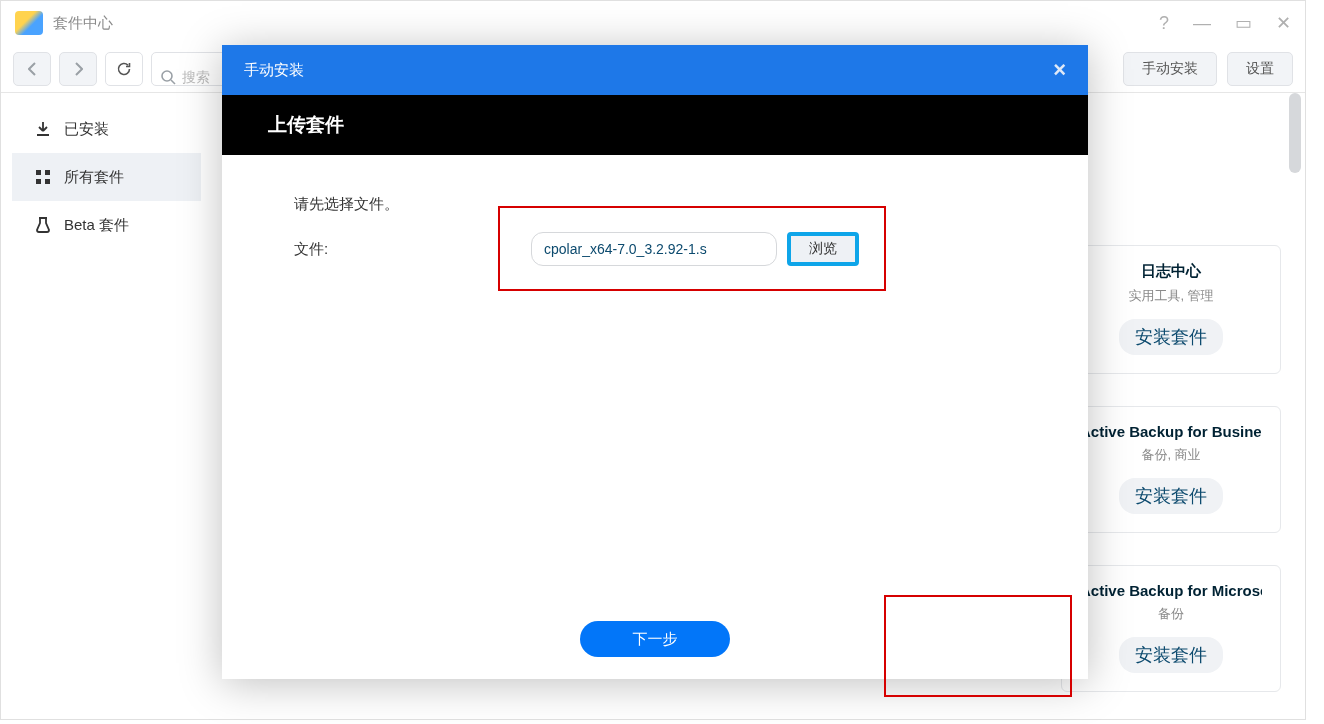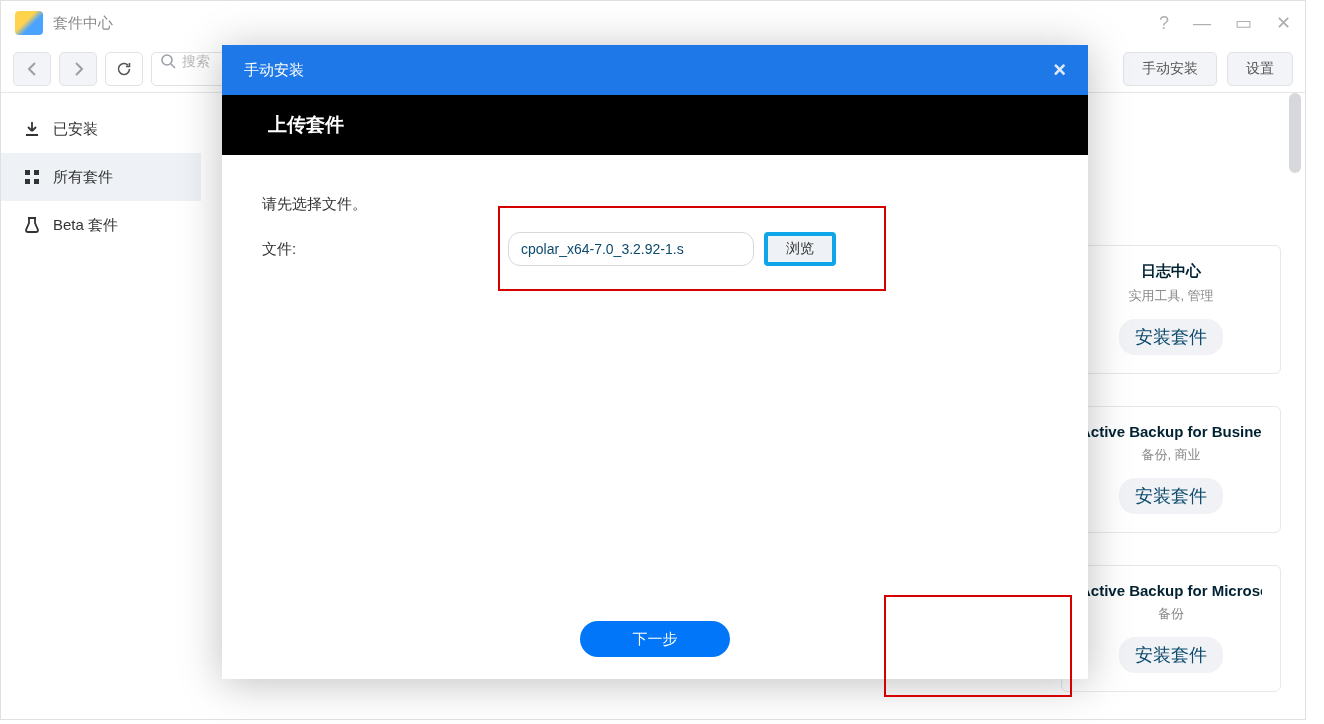--- a/index.html
+++ b/index.html
@@ -8,50 +8,50 @@
 .window { width: 1306px; height: 720px; background: #fff; position: relative; border: 1px solid #e0e0e0; }
 
 .titlebar { height: 44px; display: flex; align-items: center; padding: 0 14px; color: #8a8a8a; font-size: 15px; }
 .titlebar-icon { width: 28px; height: 24px; background: linear-gradient(135deg, #ffd34e 40%, #4aa3ff 60%); border-radius: 4px; margin-right: 10px; }
 .titlebar-spacer { flex: 1; }
 .win-ctrl { color: #b0b0b0; margin-left: 24px; font-size: 18px; cursor: default; }
 
 .toolbar { height: 48px; display: flex; align-items: center; padding: 0 12px; border-bottom: 1px solid #e6e6e6; gap: 8px; }
 .nav-btn { width: 38px; height: 34px; background: #f2f4f7; border: 1px solid #e0e2e6; border-radius: 5px; display: flex; align-items: center; justify-content: center; color: #9aa0a6; cursor: pointer; font-size: 16px; }
 .refresh-btn { width: 38px; height: 34px; background: #fff; border: 1px solid #e0e2e6; border-radius: 5px; display: flex; align-items: center; justify-content: center; color: #555; cursor: pointer; }
-.search-wrap { flex: 0 0 auto; width: 86px; height: 34px; border: 1px solid #e0e2e6; border-radius: 5px; display: flex; align-items: flex-start; padding: 0 8px; color: #9aa0a6; overflow: hidden; }
+.search-wrap { flex: 0 0 auto; width: 86px; height: 34px; border: 1px solid #e0e2e6; border-radius: 5px; display: flex; align-items: flex-end; padding: 0 8px; color: #9aa0a6; overflow: hidden; }
 .search-wrap svg { flex-shrink: 0; }
 .search-input { border: none; outline: none; font-size: 14px; color: #333; flex: 1; background: transparent; width: 40px; }
 .search-input::placeholder { color: #bbb; }
 .toolbar-right { margin-left: auto; display: flex; gap: 10px; }
 .tool-btn { height: 34px; padding: 0 18px; background: #f2f4f7; border: 1px solid #e0e2e6; border-radius: 5px; color: #555; cursor: pointer; display: flex; align-items: center; font-size: 14px; }
 
 .body-row { display: flex; height: calc(100% - 92px); }
-.sidebar { width: 200px; padding-top: 12px; }
+.sidebar { width: 200px; padding-top: 12px; padding-left: 11px; }
 .side-item { height: 48px; display: flex; align-items: center; padding: 0 22px; color: #333; font-size: 15px; cursor: pointer; gap: 12px; }
 .side-item.active { background: #eef1f5; font-weight: 400; }
 .side-item svg { width: 18px; height: 18px; color: #333; }
 
 .content { flex: 1; padding: 30px 20px; overflow: hidden; position: relative; }
 .card-grid { position: absolute; right: 24px; top: 120px; width: 220px; }
 .pkg-card { border: 1px solid #e6e8eb; border-radius: 6px; padding: 16px 18px 18px; margin-bottom: 16px; text-align: center; margin-top: 32px; }
 .pkg-title { font-size: 15px; font-weight: 600; color: #023; margin-bottom: 6px; overflow: hidden; white-space: nowrap; }
 .pkg-tags { font-size: 13px; color: #8a8a8a; margin-bottom: 14px; }
 .pkg-install { display: inline-block; padding: 6px 16px; background: #f0f2f5; border-radius: 16px; font-size: 18px; color: #0c4a6e; cursor: pointer; }
 .scroll-indicator { position: absolute; right: 4px; top: 0; width: 12px; height: 100%; }
 .scroll-thumb { position: absolute; right: 0; top: 0; width: 12px; height: 80px; background: #d6d8db; border-radius: 6px; }
 
 .modal-backdrop { position: absolute; left: 0; top: 0; width: 100%; height: 100%; }
 .modal { position: absolute; left: 222px; top: 45px; width: 866px; height: 634px; background: #fff; box-shadow: 0 4px 40px rgba(0,0,0,0.25); display: flex; flex-direction: column; }
 .modal-header { height: 50px; background: #1e78e8; color: #fff; display: flex; align-items: center; padding: 0 22px; font-size: 15px; }
 .modal-header-close { margin-left: auto; color: #dfe9f7; font-size: 22px; cursor: pointer; font-weight: bold; }
 .modal-subheader { height: 60px; background: #000000; color: #fff; display: flex; align-items: center; padding: 0 46px; font-size: 19px; font-weight: 600; }
-.modal-body { flex: 1; padding: 40px 40px; }
+.modal-body { flex: 1; padding: 40px 72px; }
 .prompt { font-size: 15px; color: #333; margin-bottom: 18px; }
-.file-row { display: flex; align-items: center; gap: 16px; }
+.file-row { display: flex; align-items: center; gap: 7px; }
 .file-label { width: 230px; font-size: 15px; color: #333; }
 .file-input-wrap { display: flex; gap: 10px; align-items: center; }
 .file-input { width: 246px; height: 34px; border: 1px solid #d6d8db; border-radius: 12px; padding: 0 12px; font-size: 14px; color: #0c4a6e; outline: none; }
 .browse-btn { height: 34px; padding: 0 18px; background: #eef1f5; border: 4px solid #0ea5e9; border-radius: 4px; color: #333; cursor: pointer; font-size: 14px; }
 .modal-footer { height: 80px; display: flex; align-items: center; justify-content: center; padding: 0 20px; }
 .next-btn { width: 150px; height: 36px; background: #0276f9; color: #fff; border: none; border-radius: 18px; font-size: 15px; cursor: pointer; }
 
 .red-box-1 { position: absolute; left: 498px; top: 206px; width: 388px; height: 85px; border: 2px solid #d60000; pointer-events: none; z-index: 50; }
 .red-box-2 { position: absolute; left: 884px; top: 595px; width: 188px; height: 102px; border: 2px solid #d60000; pointer-events: none; z-index: 50; }
 </style>

